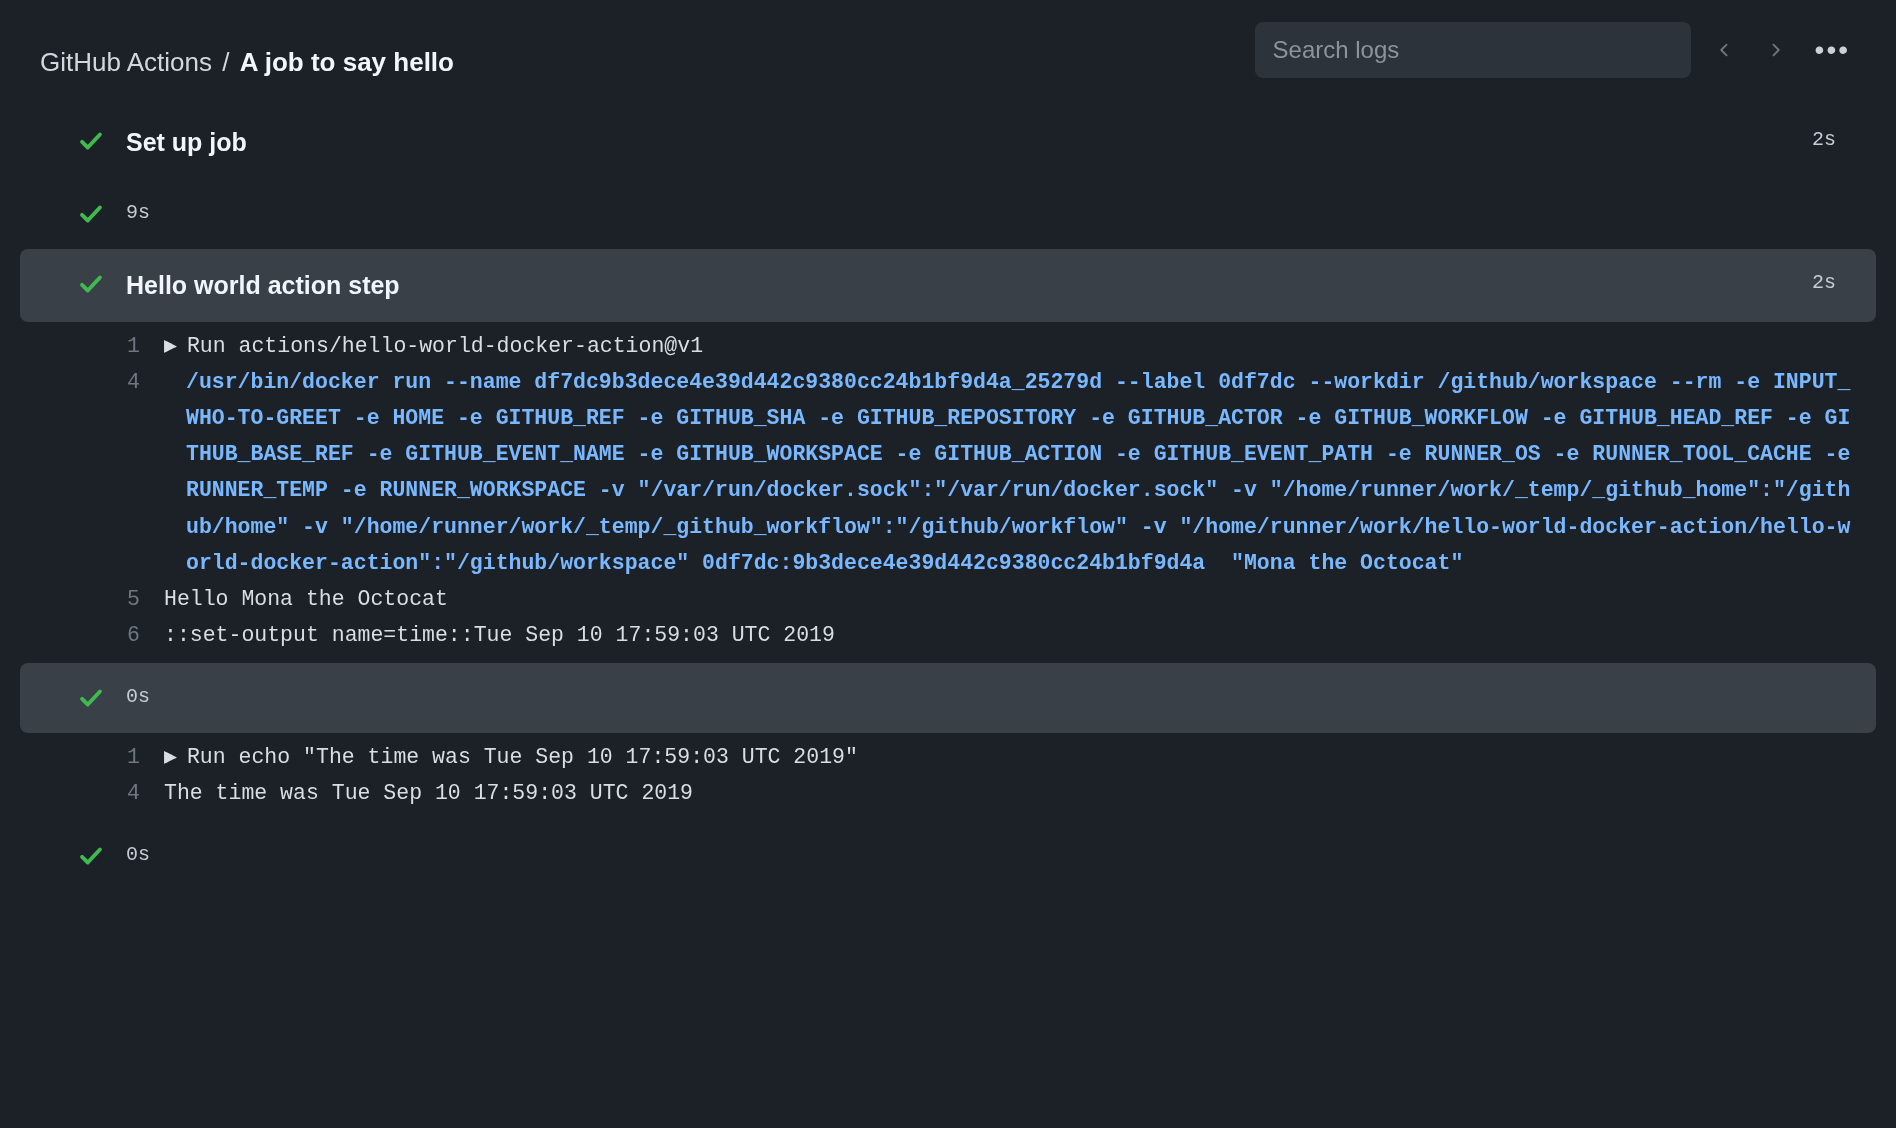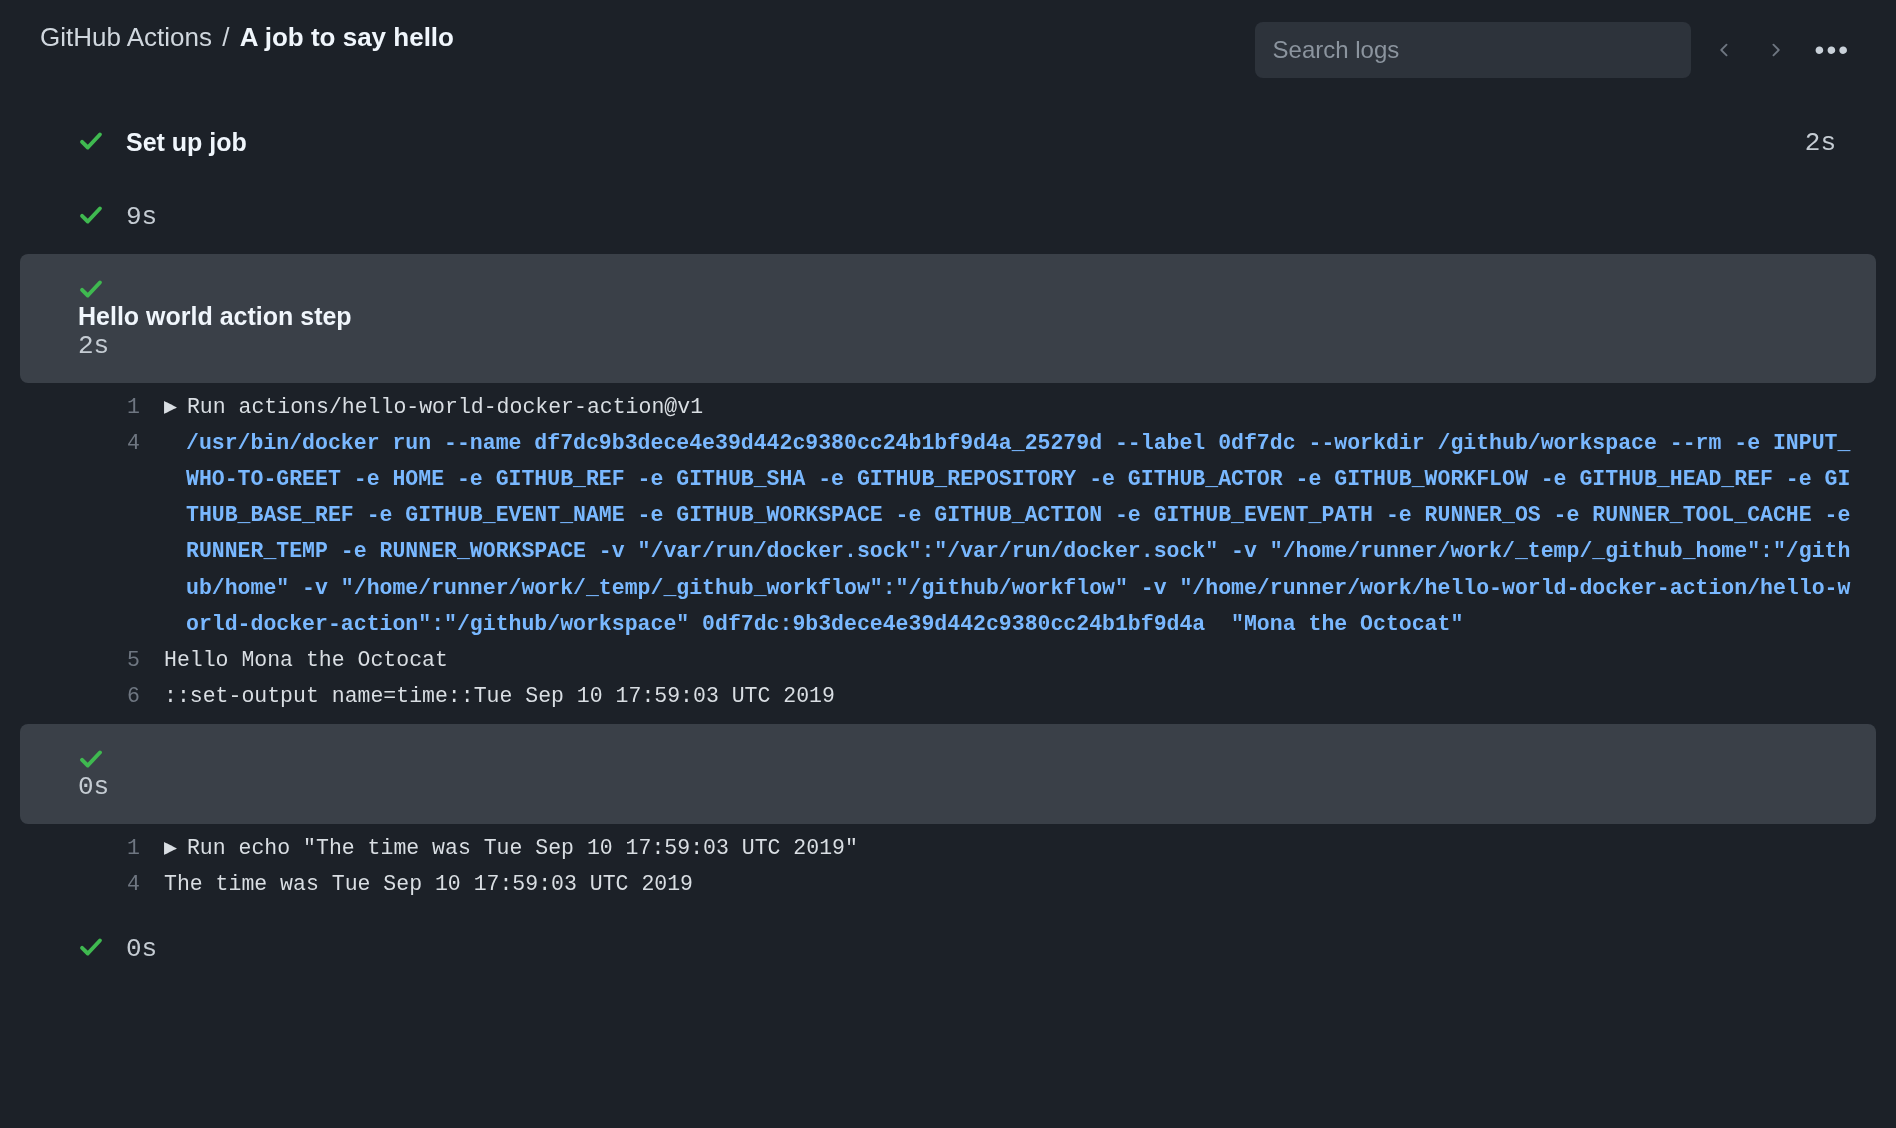--- a/index.html
+++ b/index.html
@@ -6,21 +6,21 @@
     margin: 0;
     padding: 0;
     background: #1c2128;
     color: #e6edf3;
     font-family: -apple-system, BlinkMacSystemFont, "Segoe UI", Helvetica, Arial, sans-serif;
     font-size: 19px;
     width: 1896px;
   }
   .header {
     display: flex;
-    align-items: flex-start;
+    align-items: flex-end;
     padding: 22px 40px 18px 40px;
     gap: 18px;
   }
   .breadcrumb {
     font-size: 26px;
     color: #d0d7de;
   }
   .breadcrumb .workflow {
     font-weight: 400;
     color: #d0d7de;
@@ -76,42 +76,41 @@
   }
   .step-row {
     display: flex;
     align-items: flex-start;
     padding: 22px 40px 22px 58px;
     border-radius: 8px;
     margin: 0 20px 0 20px;
   }
   .step-row.expanded {
     background: #3a4048;
-    flex-direction: column;
   }
   .check {
     color: #3fb950;
     flex: 0 0 auto;
     margin-right: 22px;
     display: inline-flex;
     align-items: center;
   }
   .check svg {
     width: 26px;
     height: 26px;
   }
   .step-name {
     font-weight: 600;
     font-size: 25px;
     color: #f0f6fc;
     flex: 1 1 auto;
   }
   .step-duration {
     font-family: "SFMono-Regular", Consolas, "Liberation Mono", Menlo, monospace;
-    font-size: 26px;
+    font-size: 20px;
     color: #c5ccd3;
     flex: 0 0 auto;
   }
   .log-block {
     padding: 6px 40px 10px 0;
   }
   .log-line {
     display: flex;
     align-items: flex-start;
     font-family: "SFMono-Regular", Consolas, "Liberation Mono", Menlo, monospace;

